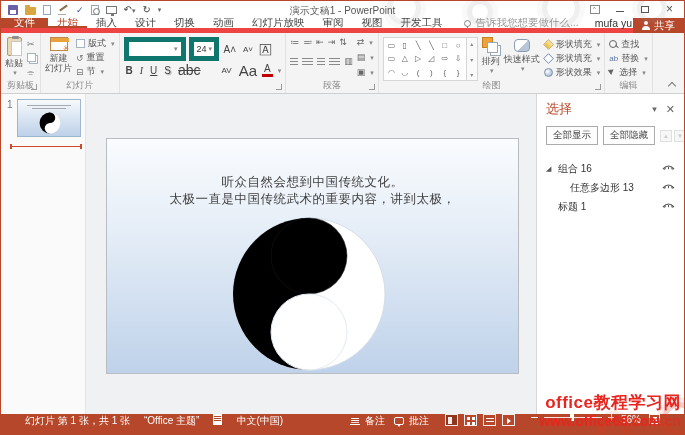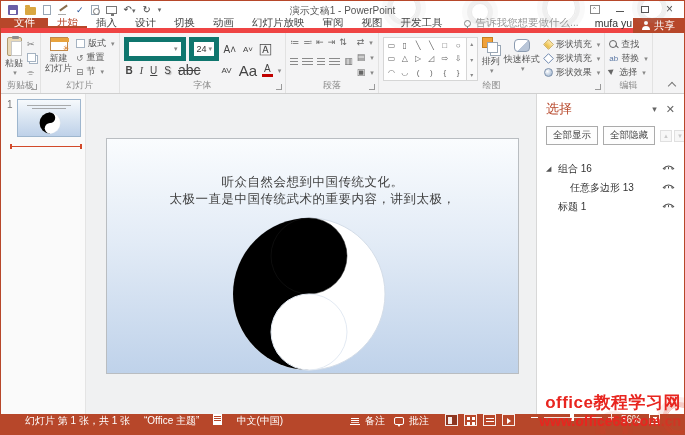--- a/index.html
+++ b/index.html
@@ -299,21 +299,20 @@
         <span class="fg i">I</span>
         <span class="fg u">U</span>
         <span class="fg sh">S</span>
         <span class="fg st" style="font-size:14px">abc</span>
         <span class="fg" style="font-size:8px">AV</span>
         <span class="fg" style="font-size:15px">Aa</span>
         <span class="fg fc">A</span>
         <span class="car">▾</span>
       </div>
     </div>
-    <div class="rglabel">字体</div>
     <div class="dlaunch"></div>
   </div>
 
   <div class="rgroup paragrp">
     <div class="pcol">
       <div class="prow">
         <span class="pg">≔</span>
         <span class="pg">≕</span>
         <span class="pg">⇤</span>
         <span class="pg">⇥</span>

